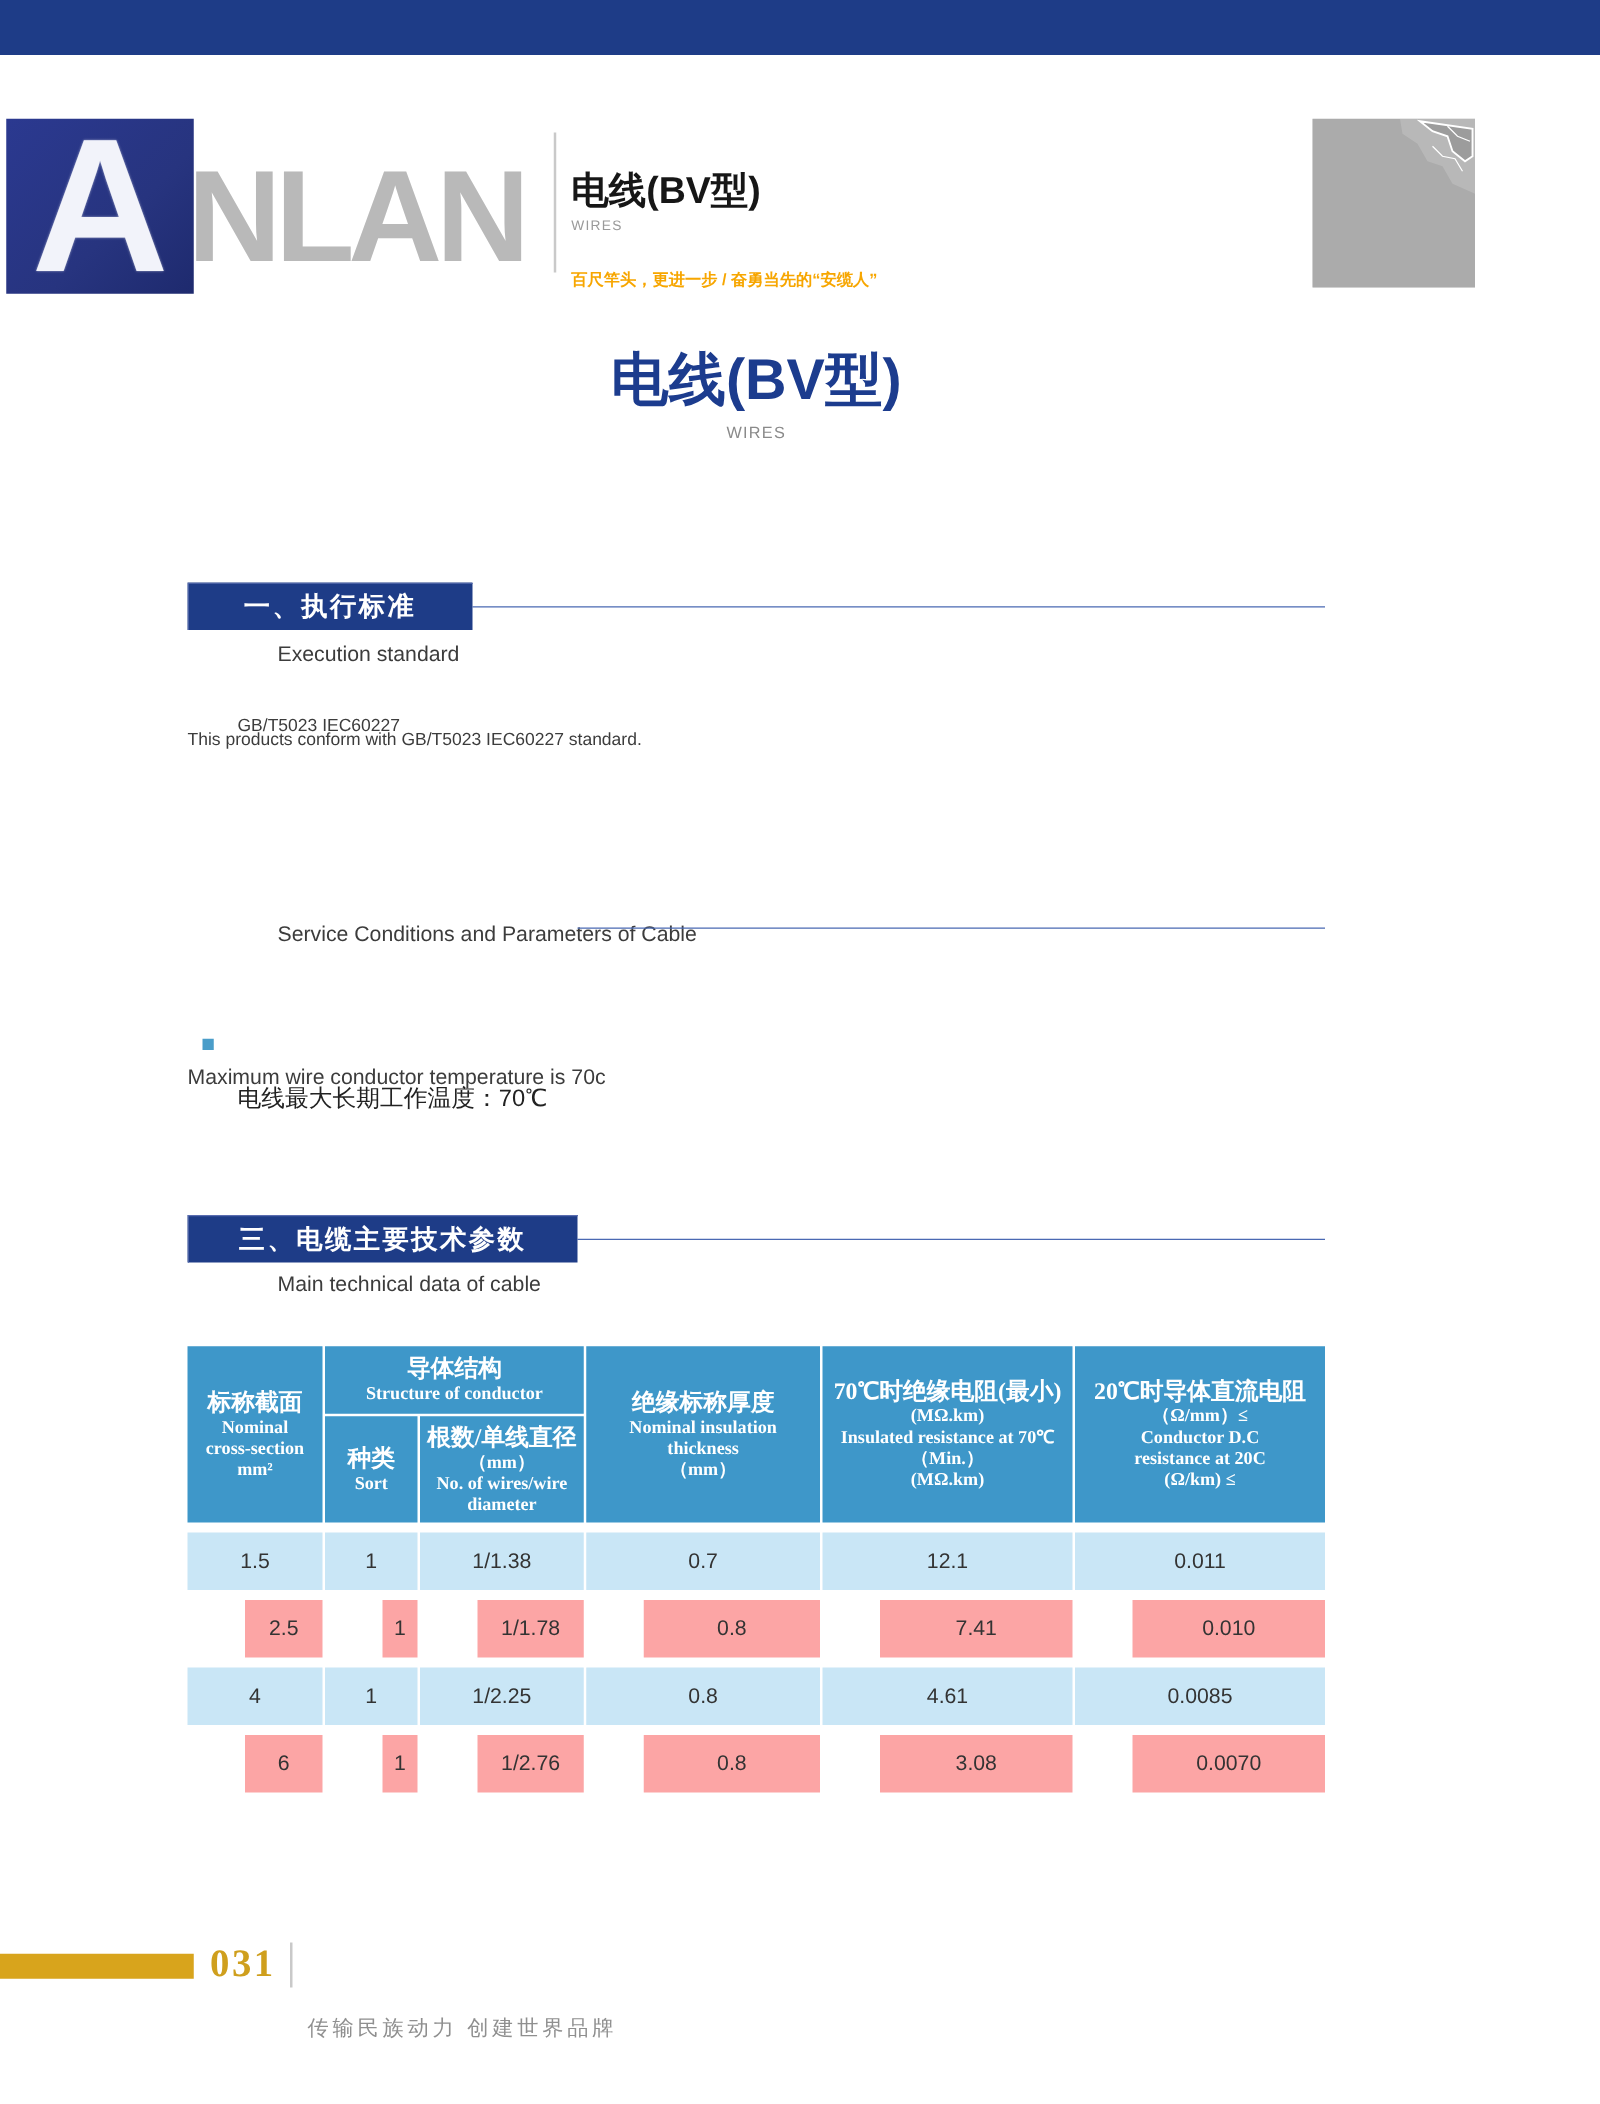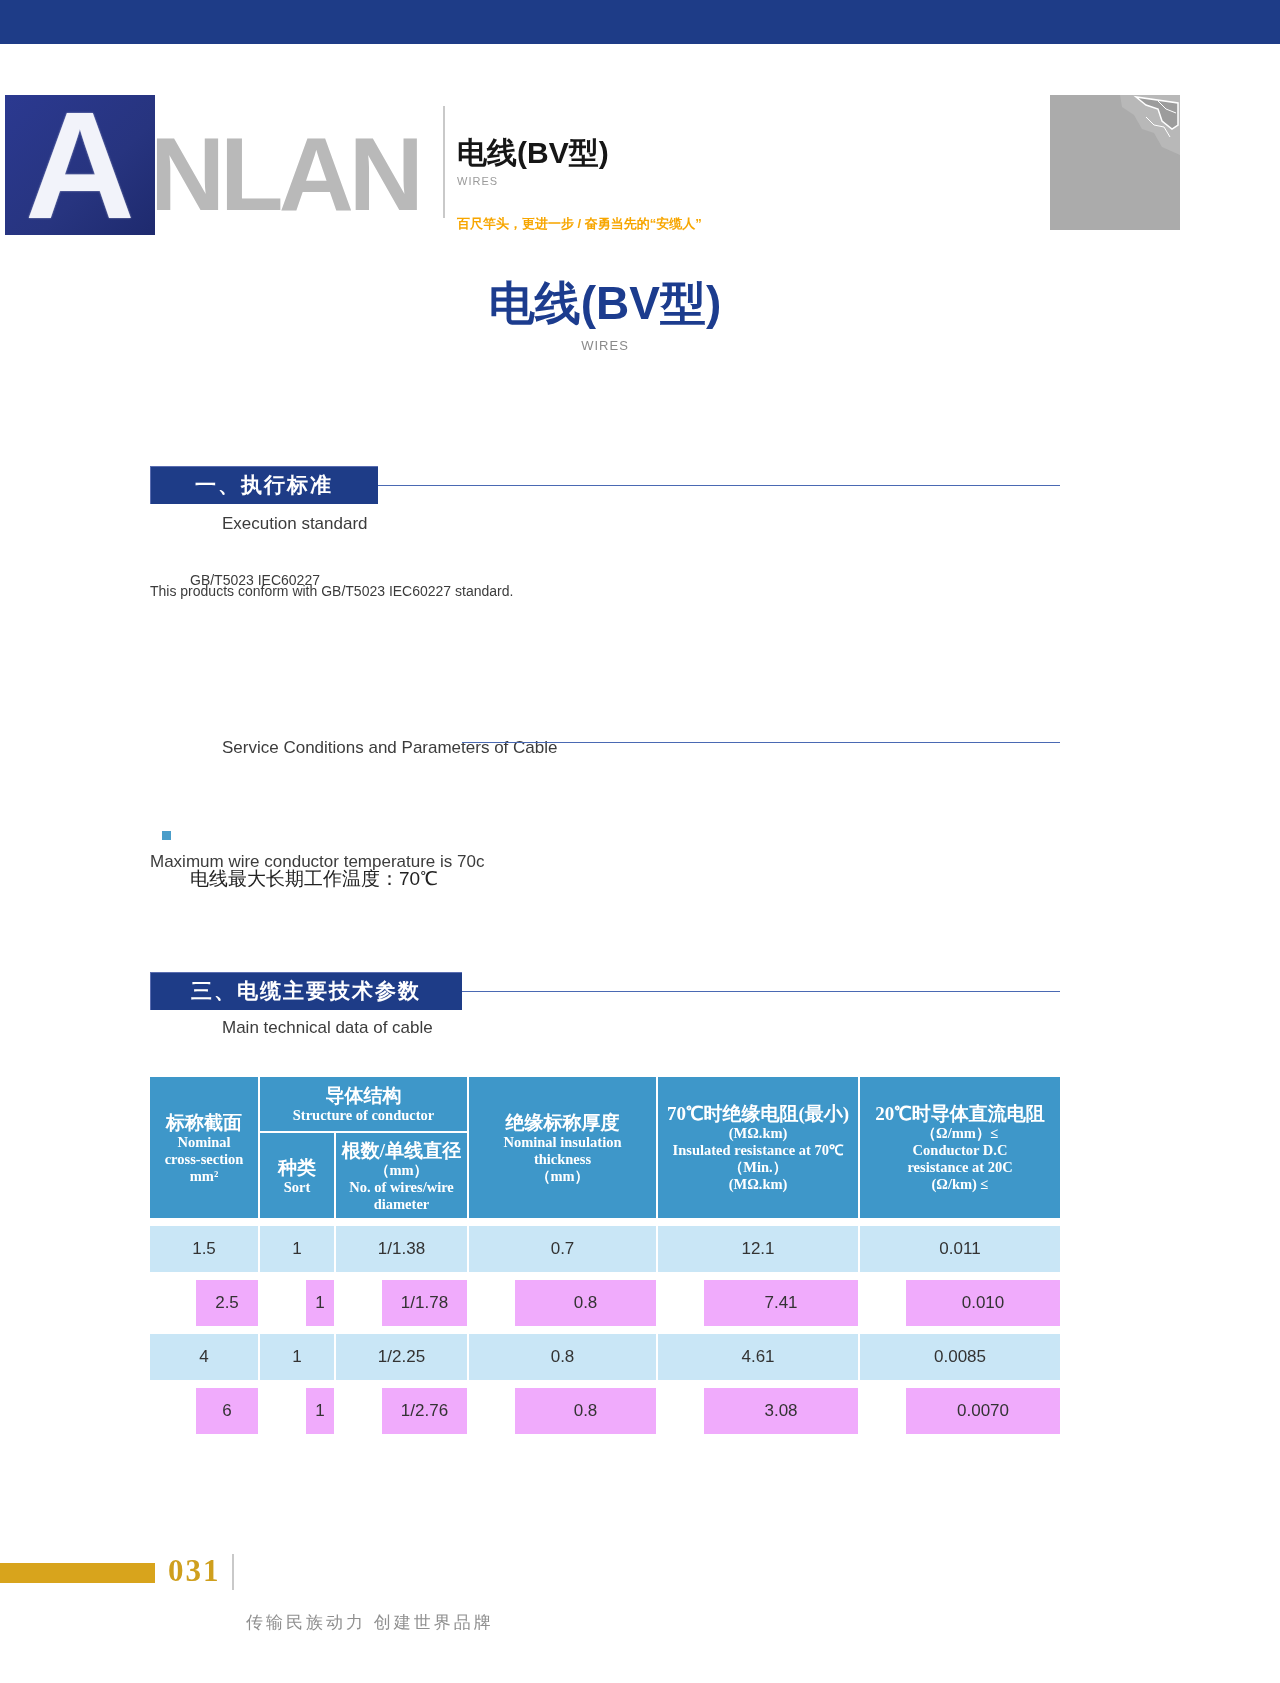--- a/index.html
+++ b/index.html
@@ -112,21 +112,21 @@
     grid-template-columns: 108px 74px 131px 187px 200px 200px;
     gap: 2px;
     height: 46px;
     margin-top: 8px;
   }
   .td {
     display: flex; align-items: center; justify-content: center;
     font-size: 17px; color: #333333;
   }
   .row-blue .td { background: #c9e6f6; }
-  .row-green .td { background: #f0abfc; margin-left: 46px; }
+  .row-green .td { background: #fca5a5; margin-left: 46px; }
 
   
   .footer-bar {
     position: absolute; left: 0; top: 1563px;
     width: 155px; height: 20px; background: #d8a41c;
   }
   .footer-page {
     position: absolute; left: 168px; top: 1553px;
     font-family: "Liberation Serif", serif; font-weight: bold;
     font-size: 31px; color: #cf9f1d; letter-spacing: 2px;

